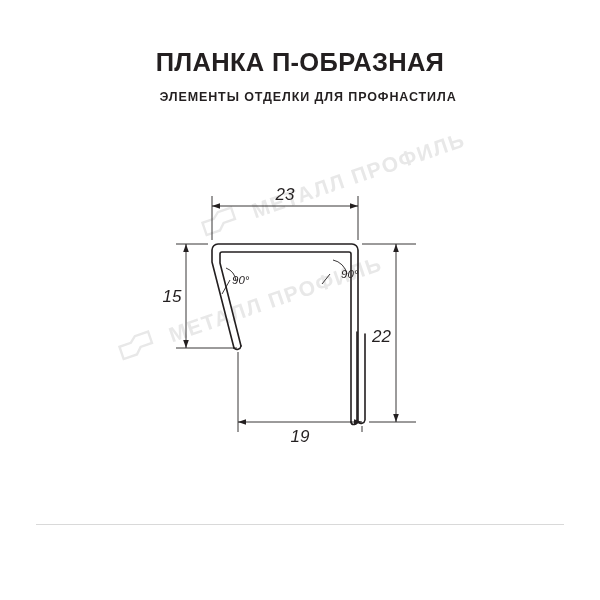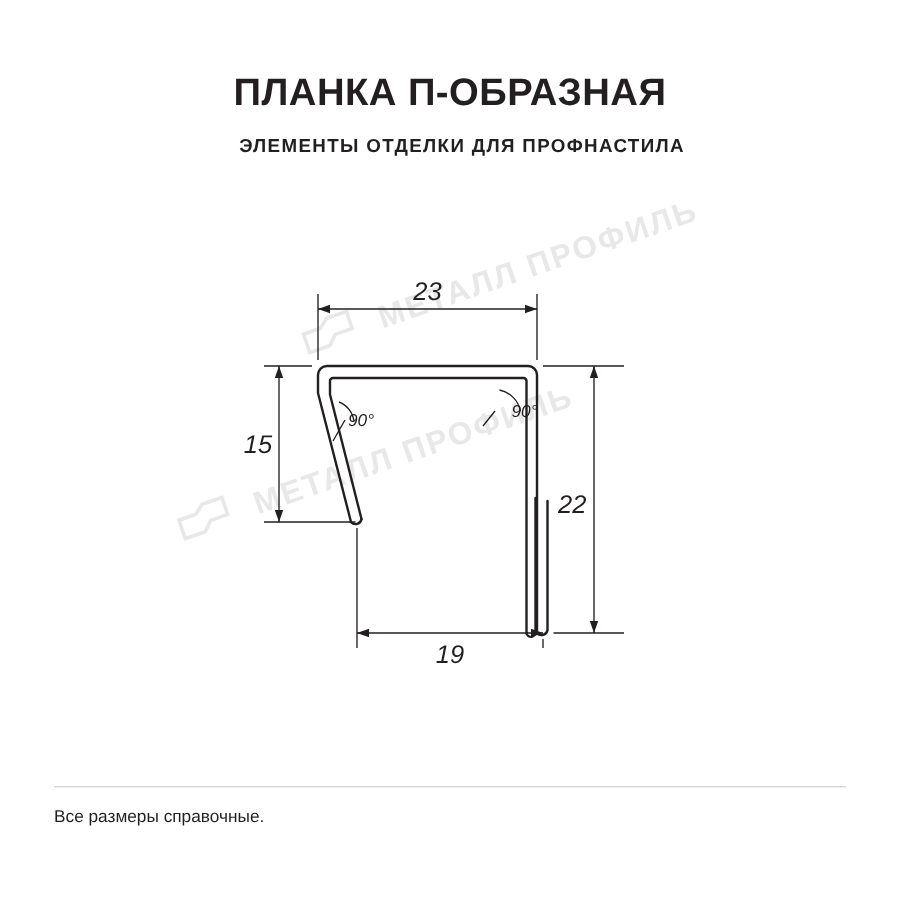--- a/index.html
+++ b/index.html
@@ -211,16 +211,15 @@
       <g stroke="#231f20" stroke-width="0.9" fill="none">
         <path d="M 333 110 A 18 18 0 0 1 347 124"></path>
         <line x1="330" y1="124" x2="322" y2="134"></line>
       </g>
       <text x="341" y="128" font-family="Liberation Sans, sans-serif" font-size="11.5" fill="#231f20">90°</text>
     </svg>
   </div>
 
   <div class="footer-rule"></div>
   <div class="footer">
-    <div>Все размеры справочные.</div>
   </div>
 
 </div>
 
 </body></html>

